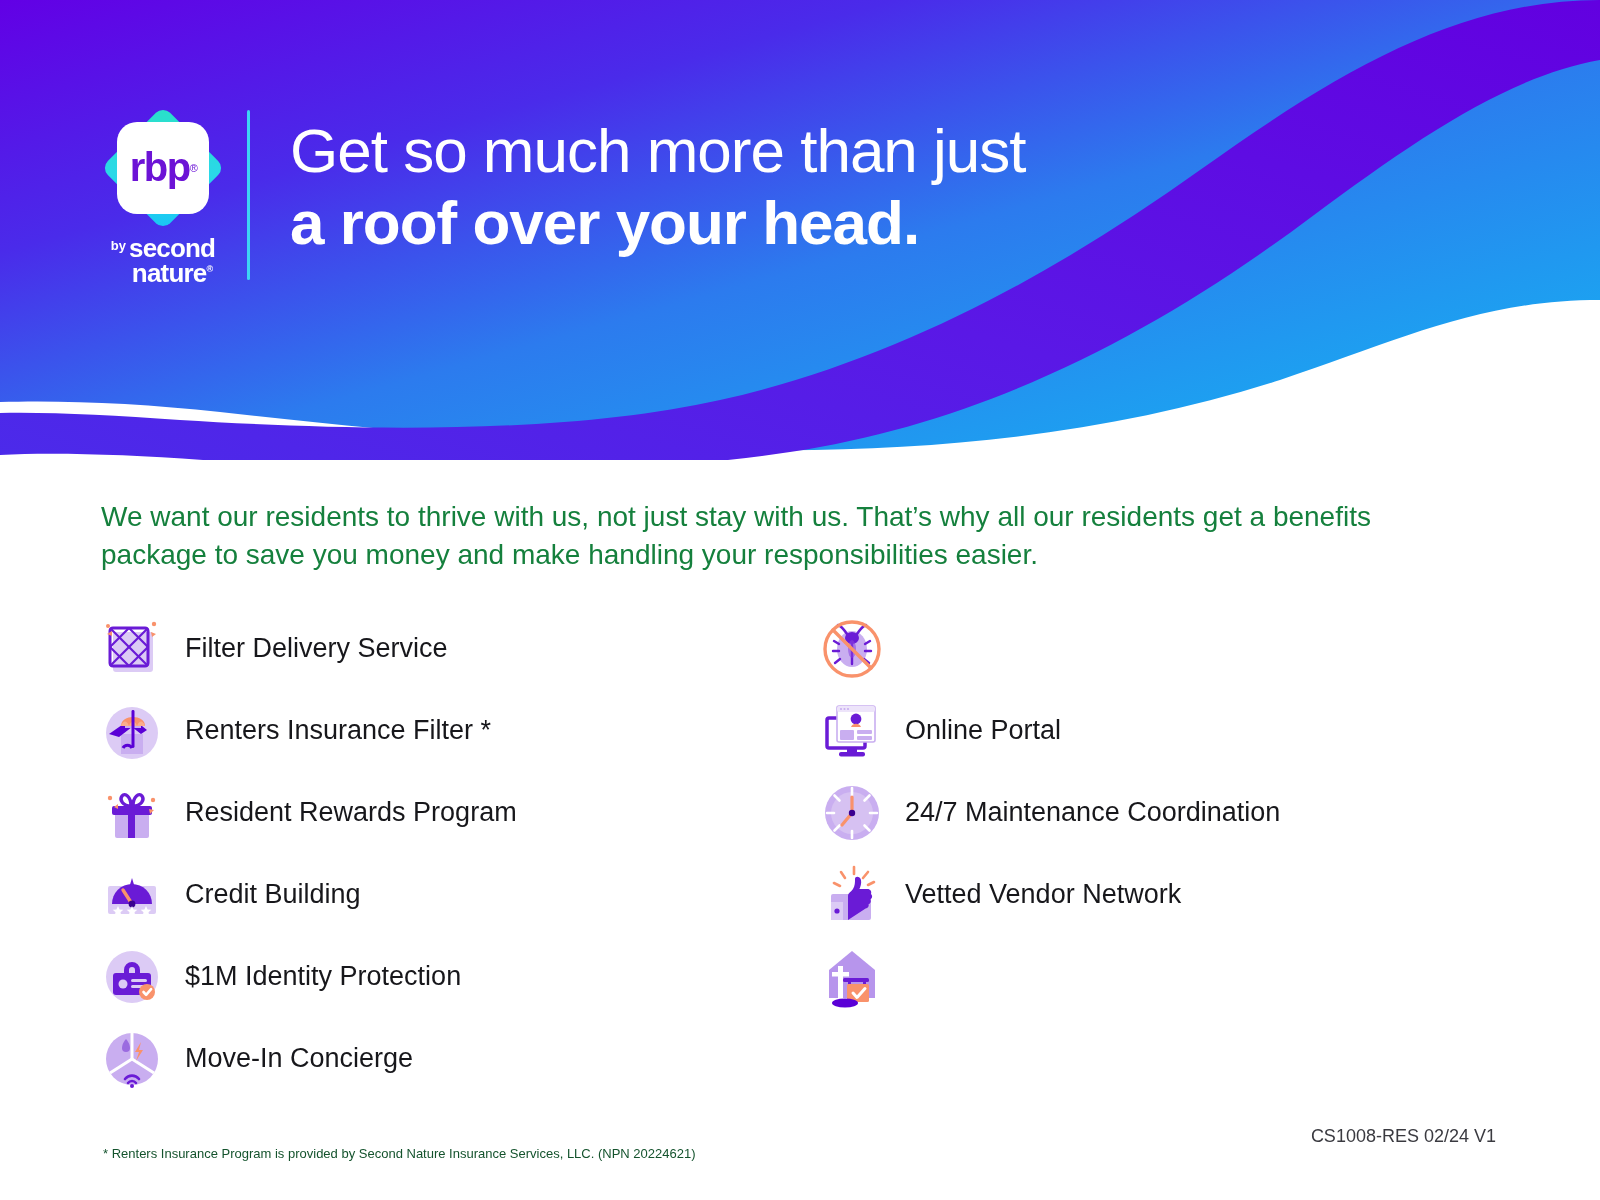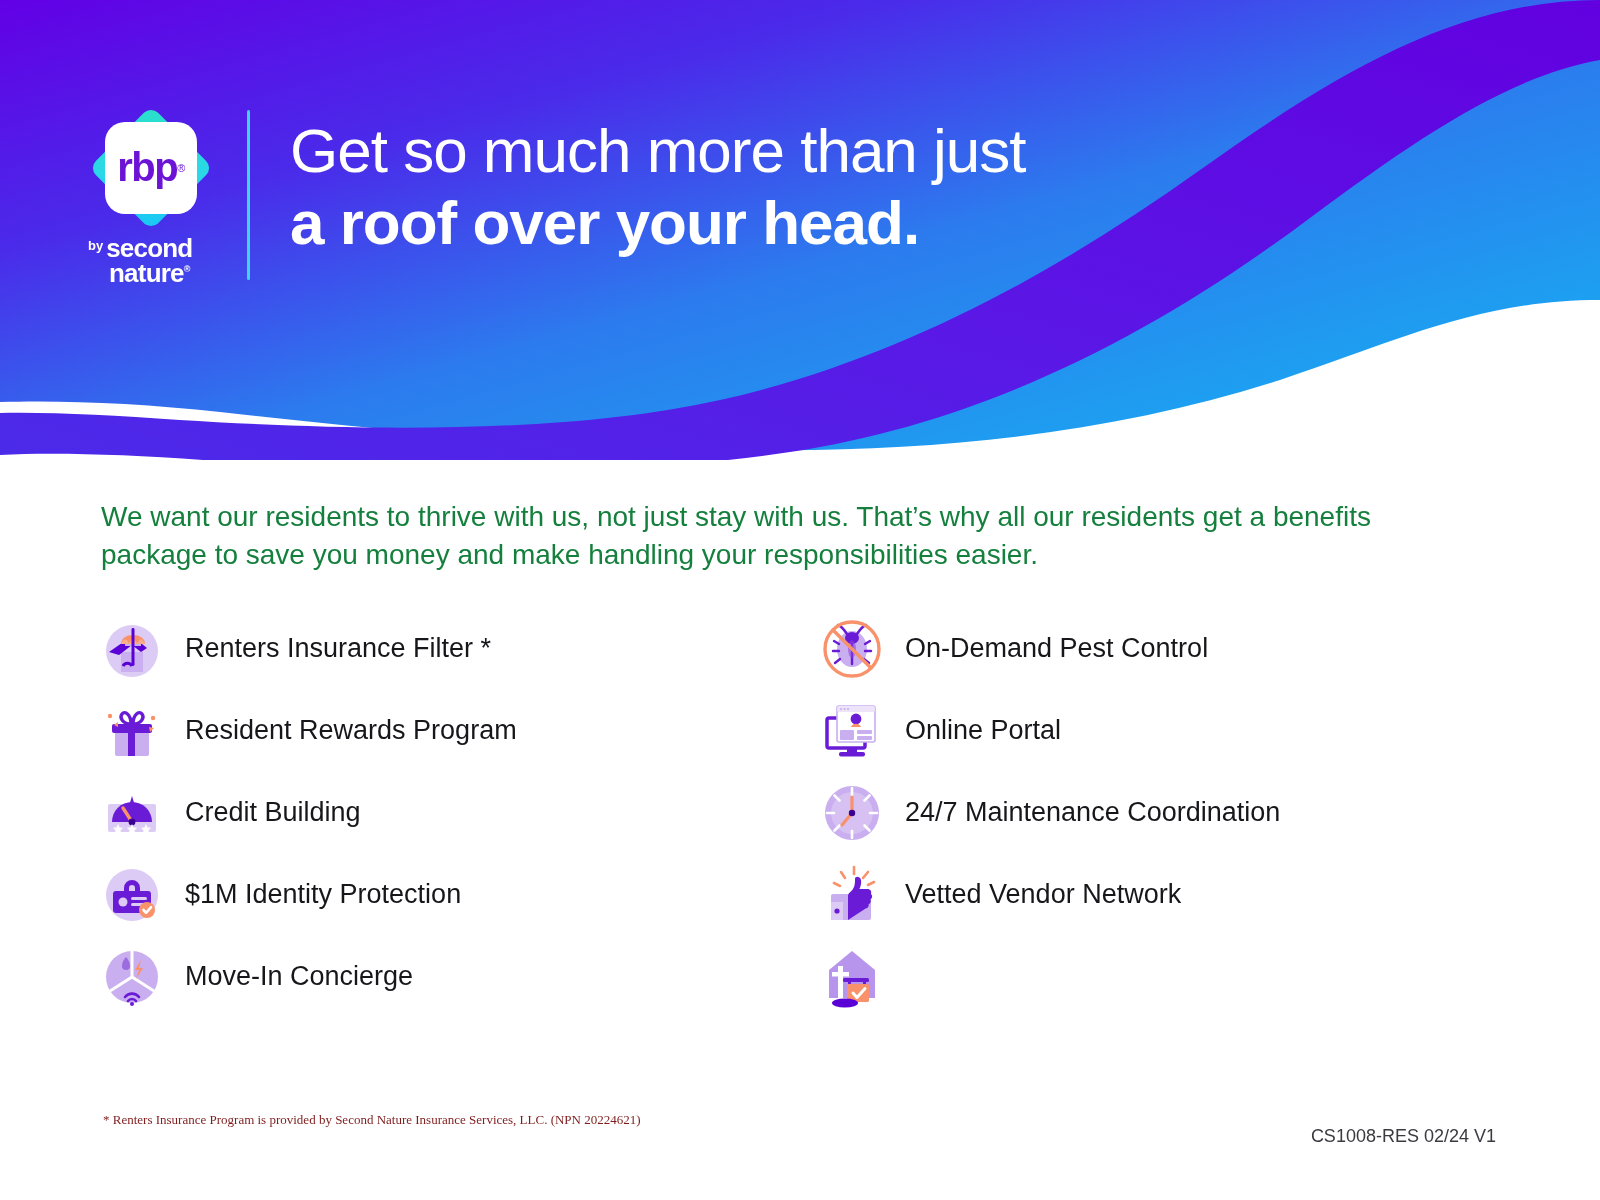--- a/index.html
+++ b/index.html
@@ -20,21 +20,21 @@
 
   .hero-content {
     position:absolute; left:0; top:0; width:100%; height:100%;
     display:flex; align-items:flex-start;
   }
 
   
   .logo-block {
     position:absolute; left:88px; top:105px;
     width:150px;
-    display:flex; flex-direction:column; align-items:flex-start;
+    display:flex; flex-direction:column; align-items:center;
   }
   .logo-mark { position:relative; width:125px; height:125px; }
   .logo-diamond {
     position:absolute; left:50%; top:50%;
     width:88px; height:88px; margin:-44px 0 0 -44px;
     border-radius:10px;
     background:linear-gradient(135deg,#2ae0c8 0%,#2ad8e8 55%,#19c6f5 100%);
     transform:rotate(45deg);
   }
   .logo-tile {
@@ -96,22 +96,22 @@
     position:relative; margin-right:22px;
   }
   .item-icon svg { display:block; width:62px; height:62px; }
   .item-label {
     font-size:27px; color:#17171b; line-height:1.1;
     white-space:nowrap;
   }
 
   
   .footnote {
-    position:absolute; left:103px; top:1112px;
-    font-size:13px; color:#7f1d1d;font-family:Liberation Serif, serif;
+    position:absolute; left:103px; top:1146px;
+    font-size:13px; color:#14532d;
   }
   .doccode {
     position:absolute; right:104px; top:1126px;
     font-size:18px; color:#3a3a40;
   }
 </style>
 </head>
 <body>
 
 <div class="hero">
@@ -177,20 +177,39 @@
     </div>
   </div>
 </div>
 
 <p class="intro">We want our residents to thrive with us, not just stay with us. That’s why all our residents get a benefits package to save you money and make handling your responsibilities easier.</p>
 
 <div class="cols">
 
   <div class="col col-left">
 
+    <div class="item">
+      <span class="item-icon">
+        <svg viewBox="0 0 62 62">
+          <rect x="12" y="14" width="40" height="40" rx="3" fill="#DCCBF5"></rect>
+          <rect x="9" y="10" width="38" height="38" rx="3" fill="none" stroke="#6A1BD6" stroke-width="3"></rect>
+          <g stroke="#6A1BD6" stroke-width="2.2" fill="none">
+            <path d="M9 10 L47 48 M9 29 L28 48 M28 10 L47 29"></path>
+            <path d="M47 10 L9 48 M28 10 L9 29 M47 29 L28 48"></path>
+          </g>
+          <g fill="#F9926B">
+            <path d="M6 16 l5 -3 0 5 z"></path>
+            <circle cx="7" cy="8" r="2"></circle>
+            <path d="M50 14 l5 2 -4 3 z"></path>
+            <circle cx="53" cy="6" r="2.2"></circle>
+          </g>
+        </svg>
+      </span>
+      <span class="item-label">Filter Delivery Service</span>
+    </div>
 
     <div class="item">
       <span class="item-icon">
         <svg viewBox="0 0 62 62">
           <circle cx="31" cy="33" r="26" fill="#DCCBF5"></circle>
           <path d="M20 34 h22 v20 h-22 z" fill="#C9AEF0"></path>
           <path d="M8 34 L31 18 L46 30 L40 34 L31 27 L18 37 Z" fill="#5A00D6"></path>
           <path d="M24 28 h16 v-4 h-16 z" fill="#C9AEF0"></path>
           <path d="M20 26 C20 14 44 14 44 26 Z" fill="#F9926B"></path>
           <path d="M20 26 C22 20 26 20 28 26 C30 20 34 20 36 26 C38 20 42 20 44 26" fill="#FBAE8C"></path>
@@ -290,21 +309,20 @@
             <path d="M18 26 L13 23 M18 33 L12 33 M19 41 L14 45"></path>
             <path d="M44 26 L49 23 M44 33 L50 33 M43 41 L48 45"></path>
             <path d="M31 20 L31 46"></path>
           </g>
           <ellipse cx="31" cy="20" rx="7" ry="6" fill="#6A1BD6"></ellipse>
           <ellipse cx="31" cy="31" rx="4" ry="9" fill="#8A44E0" opacity="0.55"></ellipse>
           <circle cx="31" cy="31" r="27" fill="none" stroke="#F9926B" stroke-width="3.4"></circle>
           <path d="M12 12 L50 50" stroke="#F9926B" stroke-width="3.4" stroke-linecap="round"></path>
         </svg>
       </span>
-      <span class="item-label">On-Demand Pest Control</span>
     </div>
 
     <div class="item">
       <span class="item-icon">
         <svg viewBox="0 0 62 62">
           <rect x="6" y="18" width="38" height="30" rx="2" fill="none" stroke="#6A1BD6" stroke-width="3.5"></rect>
           <rect x="26" y="48" width="10" height="6" fill="#6A1BD6"></rect>
           <rect x="18" y="52" width="26" height="4.5" rx="2" fill="#6A1BD6"></rect>
           <rect x="16" y="6" width="38" height="36" rx="2" fill="#FFFFFF" stroke="#C9AEF0" stroke-width="1.6"></rect>
           <rect x="16" y="6" width="38" height="6" rx="2" fill="#EDE4FA"></rect>

